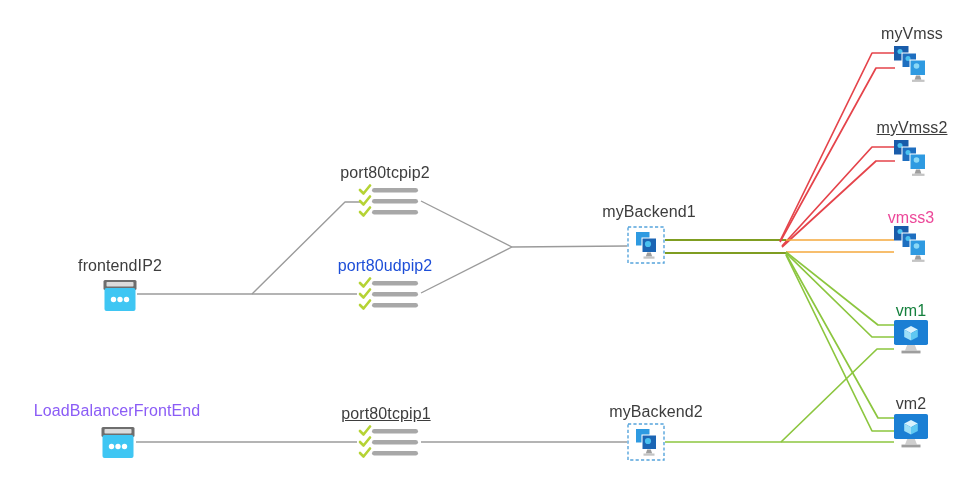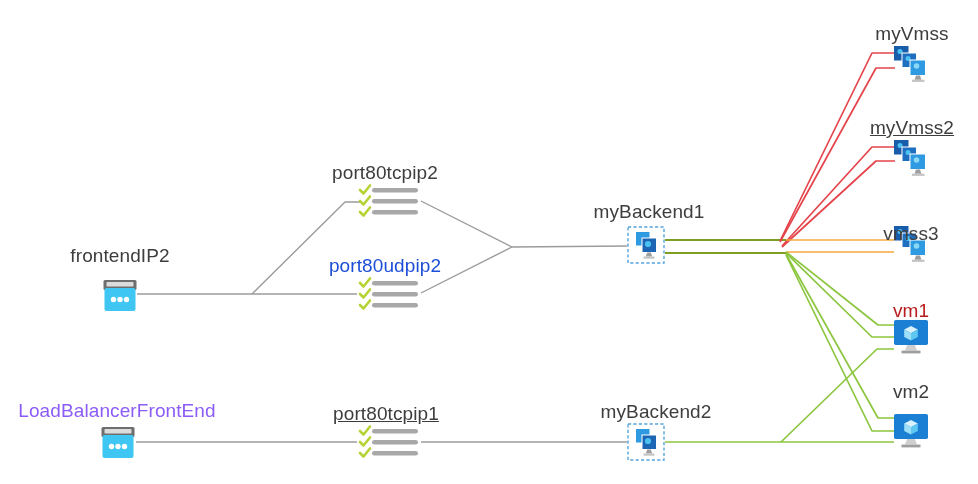--- a/index.html
+++ b/index.html
@@ -4,21 +4,21 @@
 <title>Load balancer topology</title>
 <style>
   html,body{margin:0;padding:0;background:#fff;}
   .canvas{
     position:relative;width:978px;height:484px;background:#ffffff;
     overflow:hidden;font-family:"Liberation Sans",sans-serif;
   }
   .edge-layer{position:absolute;left:0;top:0;width:978px;height:484px;}
   .node-label{
     position:absolute;transform:translate(-50%,-50%);
-    font-size:19px;color:#3d3d3d;white-space:nowrap;letter-spacing:0.1px;
+    font-size:16px;color:#3d3d3d;white-space:nowrap;letter-spacing:0.1px;
   }
   .node-icon{position:absolute;line-height:0;}
 </style>
 </head>
 <body>
 
 <div class="canvas">
   <svg class="edge-layer" xmlns="http://www.w3.org/2000/svg" viewBox="0 0 978 484">
       <polyline points="137,294 357,294" fill="none" stroke="#9b9b9b" stroke-width="1.4" stroke-linejoin="round"></polyline>
       <polyline points="252,294 345,202 360,202" fill="none" stroke="#9b9b9b" stroke-width="1.4" stroke-linejoin="round"></polyline>
@@ -44,21 +44,21 @@
     </svg>
   <div>
       <div class="node-icon" style="left: 102px; top: 280px;"><svg width="36" height="31" viewBox="0 0 36 31" xmlns="http://www.w3.org/2000/svg">
       <rect x="1.5" y="0" width="33" height="10" rx="1.5" fill="#6e6e6e"></rect>
       <rect x="4.5" y="2" width="27" height="4.5" rx="0.8" fill="#dcdcdc"></rect>
       <rect x="2.5" y="8" width="31" height="23" rx="2" fill="#3fc6f3"></rect>
       <circle cx="11.5" cy="19.5" r="2.7" fill="#ffffff"></circle>
       <circle cx="18" cy="19.5" r="2.7" fill="#ffffff"></circle>
       <circle cx="24.5" cy="19.5" r="2.7" fill="#ffffff"></circle>
     </svg></div>
-      <div class="node-label" style="left: 120px; top: 256px; color: rgb(61, 61, 61);">frontendIP2</div>
+      <div class="node-label" style="left: 120px; top: 266px; color: rgb(61, 61, 61);">frontendIP2</div>
       <div class="node-icon" style="left: 100px; top: 427px;"><svg width="36" height="31" viewBox="0 0 36 31" xmlns="http://www.w3.org/2000/svg">
       <rect x="1.5" y="0" width="33" height="10" rx="1.5" fill="#6e6e6e"></rect>
       <rect x="4.5" y="2" width="27" height="4.5" rx="0.8" fill="#dcdcdc"></rect>
       <rect x="2.5" y="8" width="31" height="23" rx="2" fill="#3fc6f3"></rect>
       <circle cx="11.5" cy="19.5" r="2.7" fill="#ffffff"></circle>
       <circle cx="18" cy="19.5" r="2.7" fill="#ffffff"></circle>
       <circle cx="24.5" cy="19.5" r="2.7" fill="#ffffff"></circle>
     </svg></div>
       <div class="node-label" style="left: 117px; top: 411px; color: #8b5cf6;">LoadBalancerFrontEnd</div>
       <div class="node-icon" style="left: 357px; top: 184px;"><svg width="64" height="34" viewBox="0 0 64 34" xmlns="http://www.w3.org/2000/svg">
@@ -133,33 +133,33 @@
       <div class="node-icon" style="left: 892px; top: 225px;"><svg width="38" height="40" viewBox="0 0 38 40" xmlns="http://www.w3.org/2000/svg">
       <rect x="2" y="1" width="14.5" height="14.5" fill="#195caa"></rect>
       <circle cx="8" cy="6.5" r="2.5" fill="#4ac1f0"></circle>
       <rect x="10" y="8" width="14.5" height="14.5" fill="#1e6fc0" stroke="#fff" stroke-width="1"></rect>
       <circle cx="16" cy="13.5" r="2.5" fill="#4ac1f0"></circle>
       <rect x="18" y="15" width="15.5" height="15.5" fill="#2e9ae1" stroke="#fff" stroke-width="1"></rect>
       <circle cx="24.5" cy="21" r="2.8" fill="#8ad8f6"></circle>
       <path d="M24 30.5 h4 l1.4 4.2 h-6.8 z" fill="#9e9e9e"></path>
       <rect x="20" y="34.7" width="12.5" height="2.2" fill="#c4c4c4"></rect>
     </svg></div>
-      <div class="node-label" style="left: 911px; top: 218px; color: #404040; margin-top: 16px;">vmss3</div>
+      <div class="node-label" style="left: 911px; top: 218px; color: #ec4899;">vmss3</div>
       <div class="node-icon" style="left: 893px; top: 319px;"><svg width="36" height="42" viewBox="0 0 36 42" xmlns="http://www.w3.org/2000/svg">
       <rect x="1" y="1" width="34" height="25" rx="1.8" fill="#1b7fd4"></rect>
       <path d="M18 7 L24.8 10.6 L18 14.2 L11.2 10.6 Z" fill="#d8f2fd"></path>
       <path d="M11.2 10.6 L18 14.2 L18 21.6 L11.2 18 Z" fill="#9ddff8"></path>
       <path d="M24.8 10.6 L18 14.2 L18 21.6 L24.8 18 Z" fill="#5fc8f2"></path>
       <path d="M14.2 26 h7.6 l2.2 5.6 h-12 z" fill="#cfcfcf"></path>
       <rect x="8.5" y="31.6" width="19" height="2.8" fill="#9e9e9e"></rect>
     </svg></div>
-      <div class="node-label" style="left: 911px; top: 311px; color: #b91c1c;">vm1</div>
+      <div class="node-label" style="left: 911px; top: 311px; color: #15803d;">vm1</div>
       <div class="node-icon" style="left: 893px; top: 413px;"><svg width="36" height="42" viewBox="0 0 36 42" xmlns="http://www.w3.org/2000/svg">
       <rect x="1" y="1" width="34" height="25" rx="1.8" fill="#1b7fd4"></rect>
       <path d="M18 7 L24.8 10.6 L18 14.2 L11.2 10.6 Z" fill="#d8f2fd"></path>
       <path d="M11.2 10.6 L18 14.2 L18 21.6 L11.2 18 Z" fill="#9ddff8"></path>
       <path d="M24.8 10.6 L18 14.2 L18 21.6 L24.8 18 Z" fill="#5fc8f2"></path>
       <path d="M14.2 26 h7.6 l2.2 5.6 h-12 z" fill="#cfcfcf"></path>
       <rect x="8.5" y="31.6" width="19" height="2.8" fill="#9e9e9e"></rect>
     </svg></div>
-      <div class="node-label" style="left: 911px; top: 392px; color: rgb(61, 61, 61);">vm2</div>
+      <div class="node-label" style="left: 911px; top: 404px; color: rgb(61, 61, 61);">vm2</div>
     </div>
 </div>
 
 </body></html>

